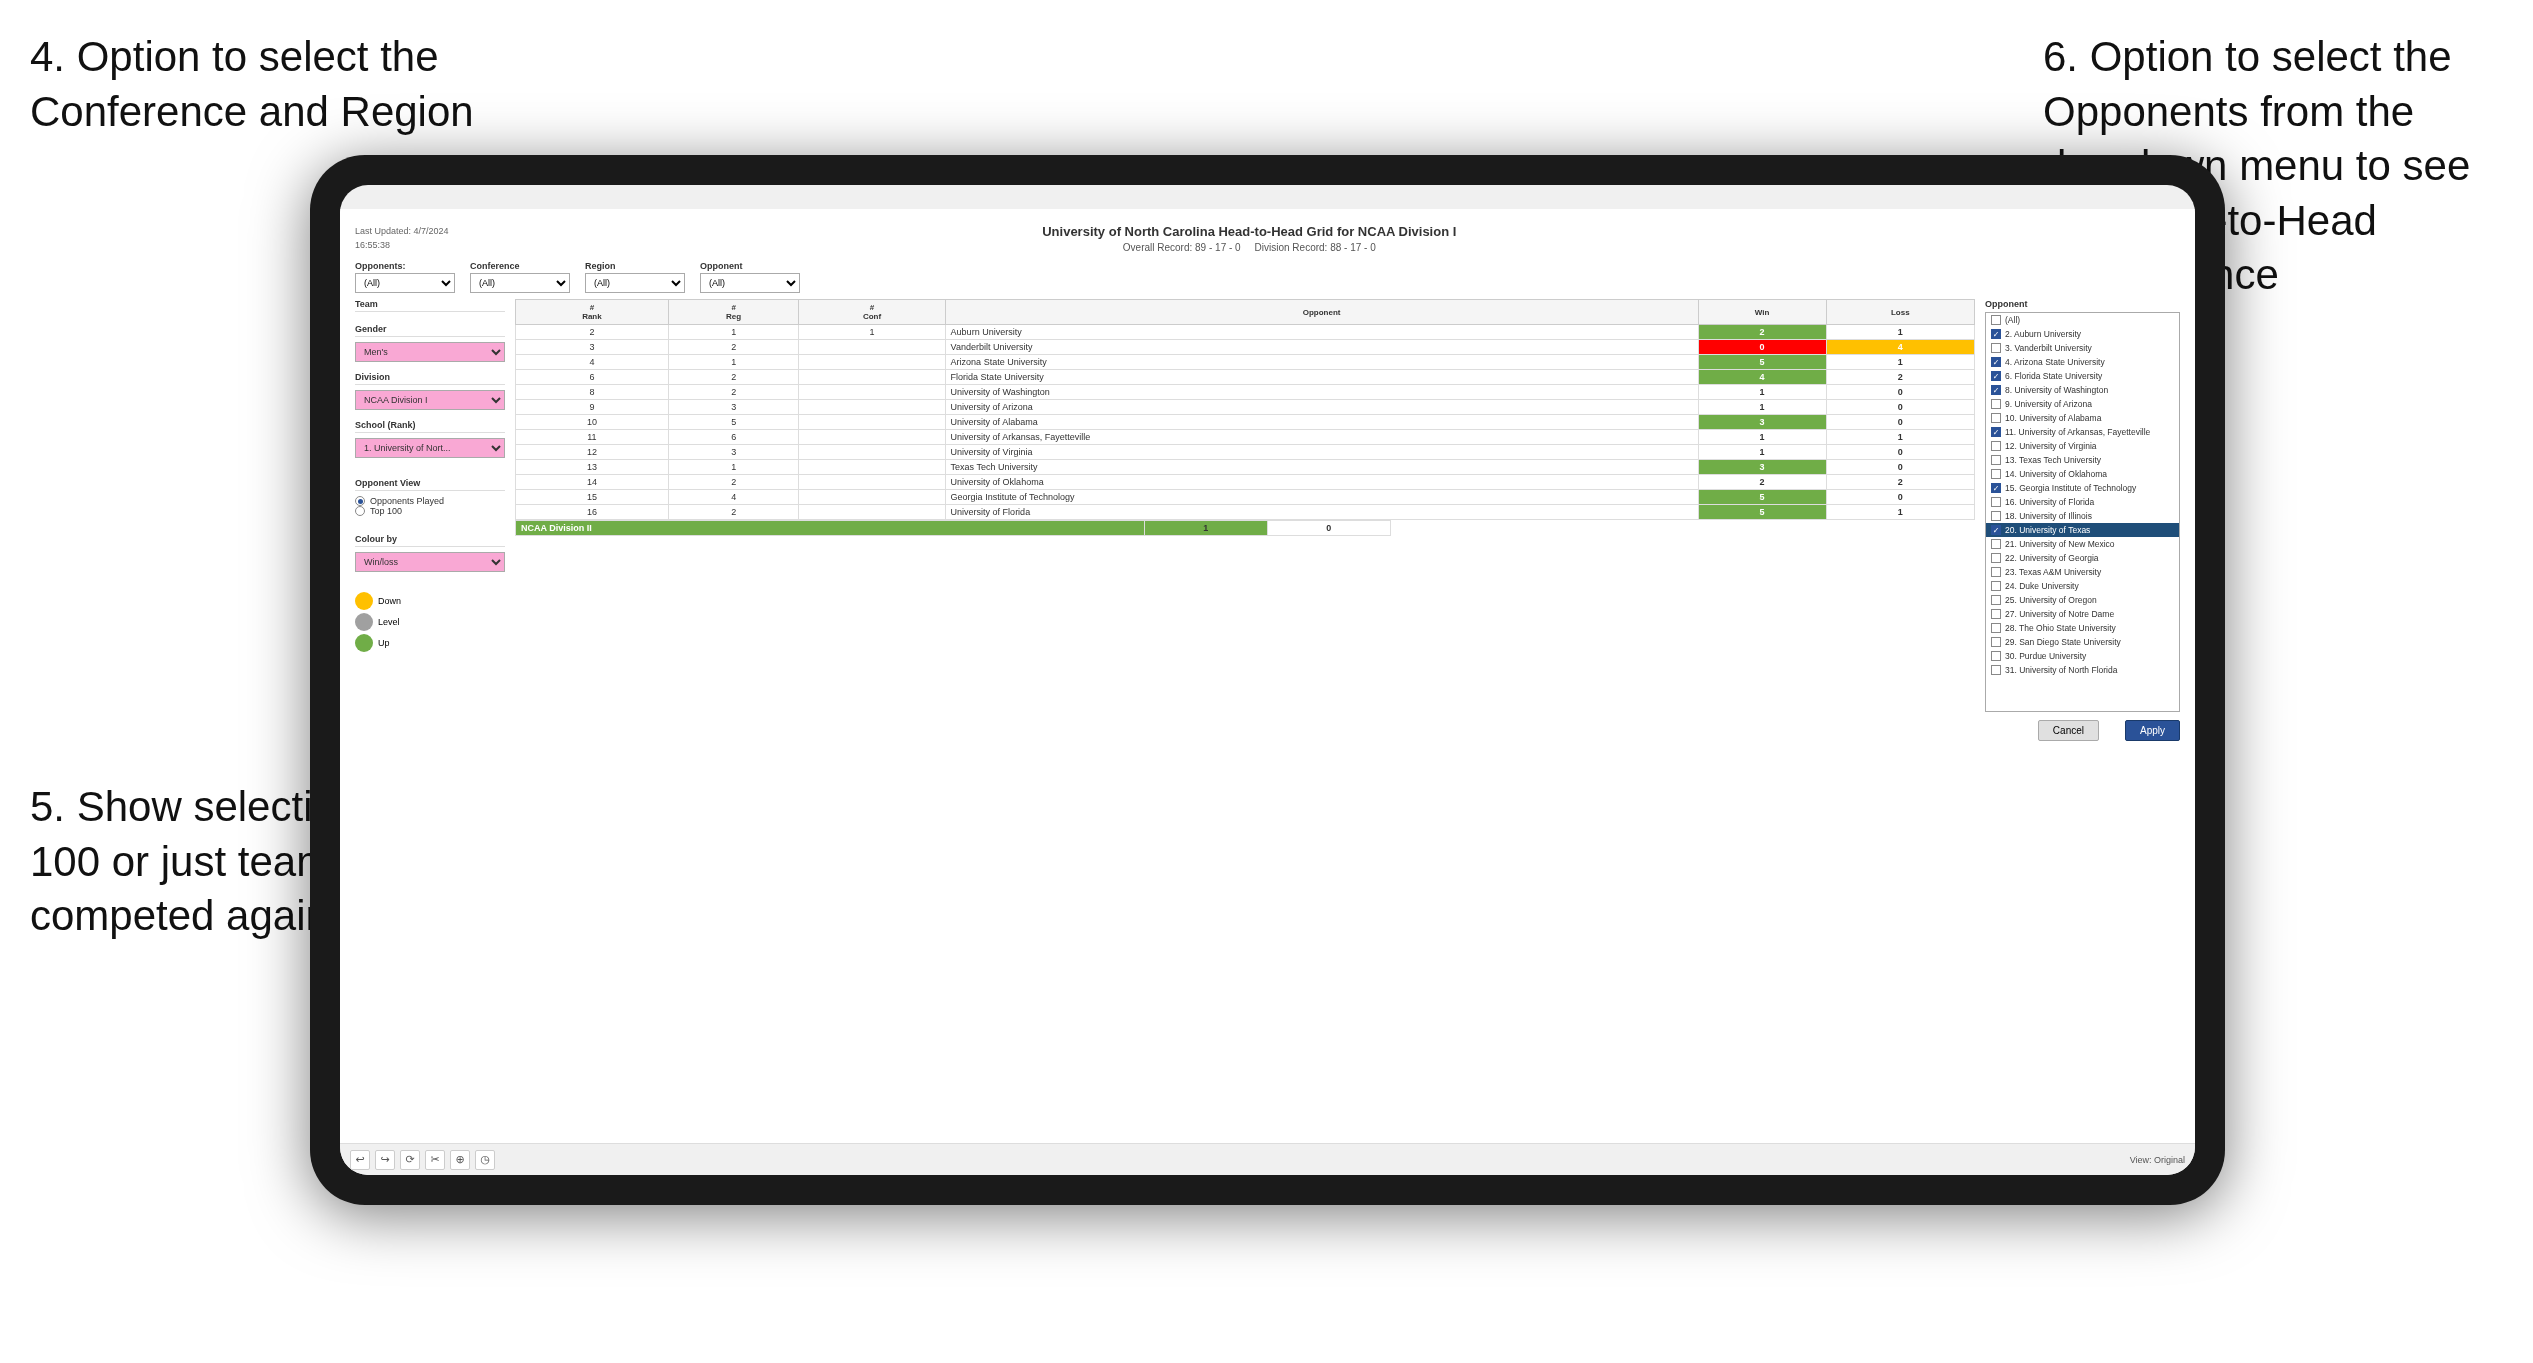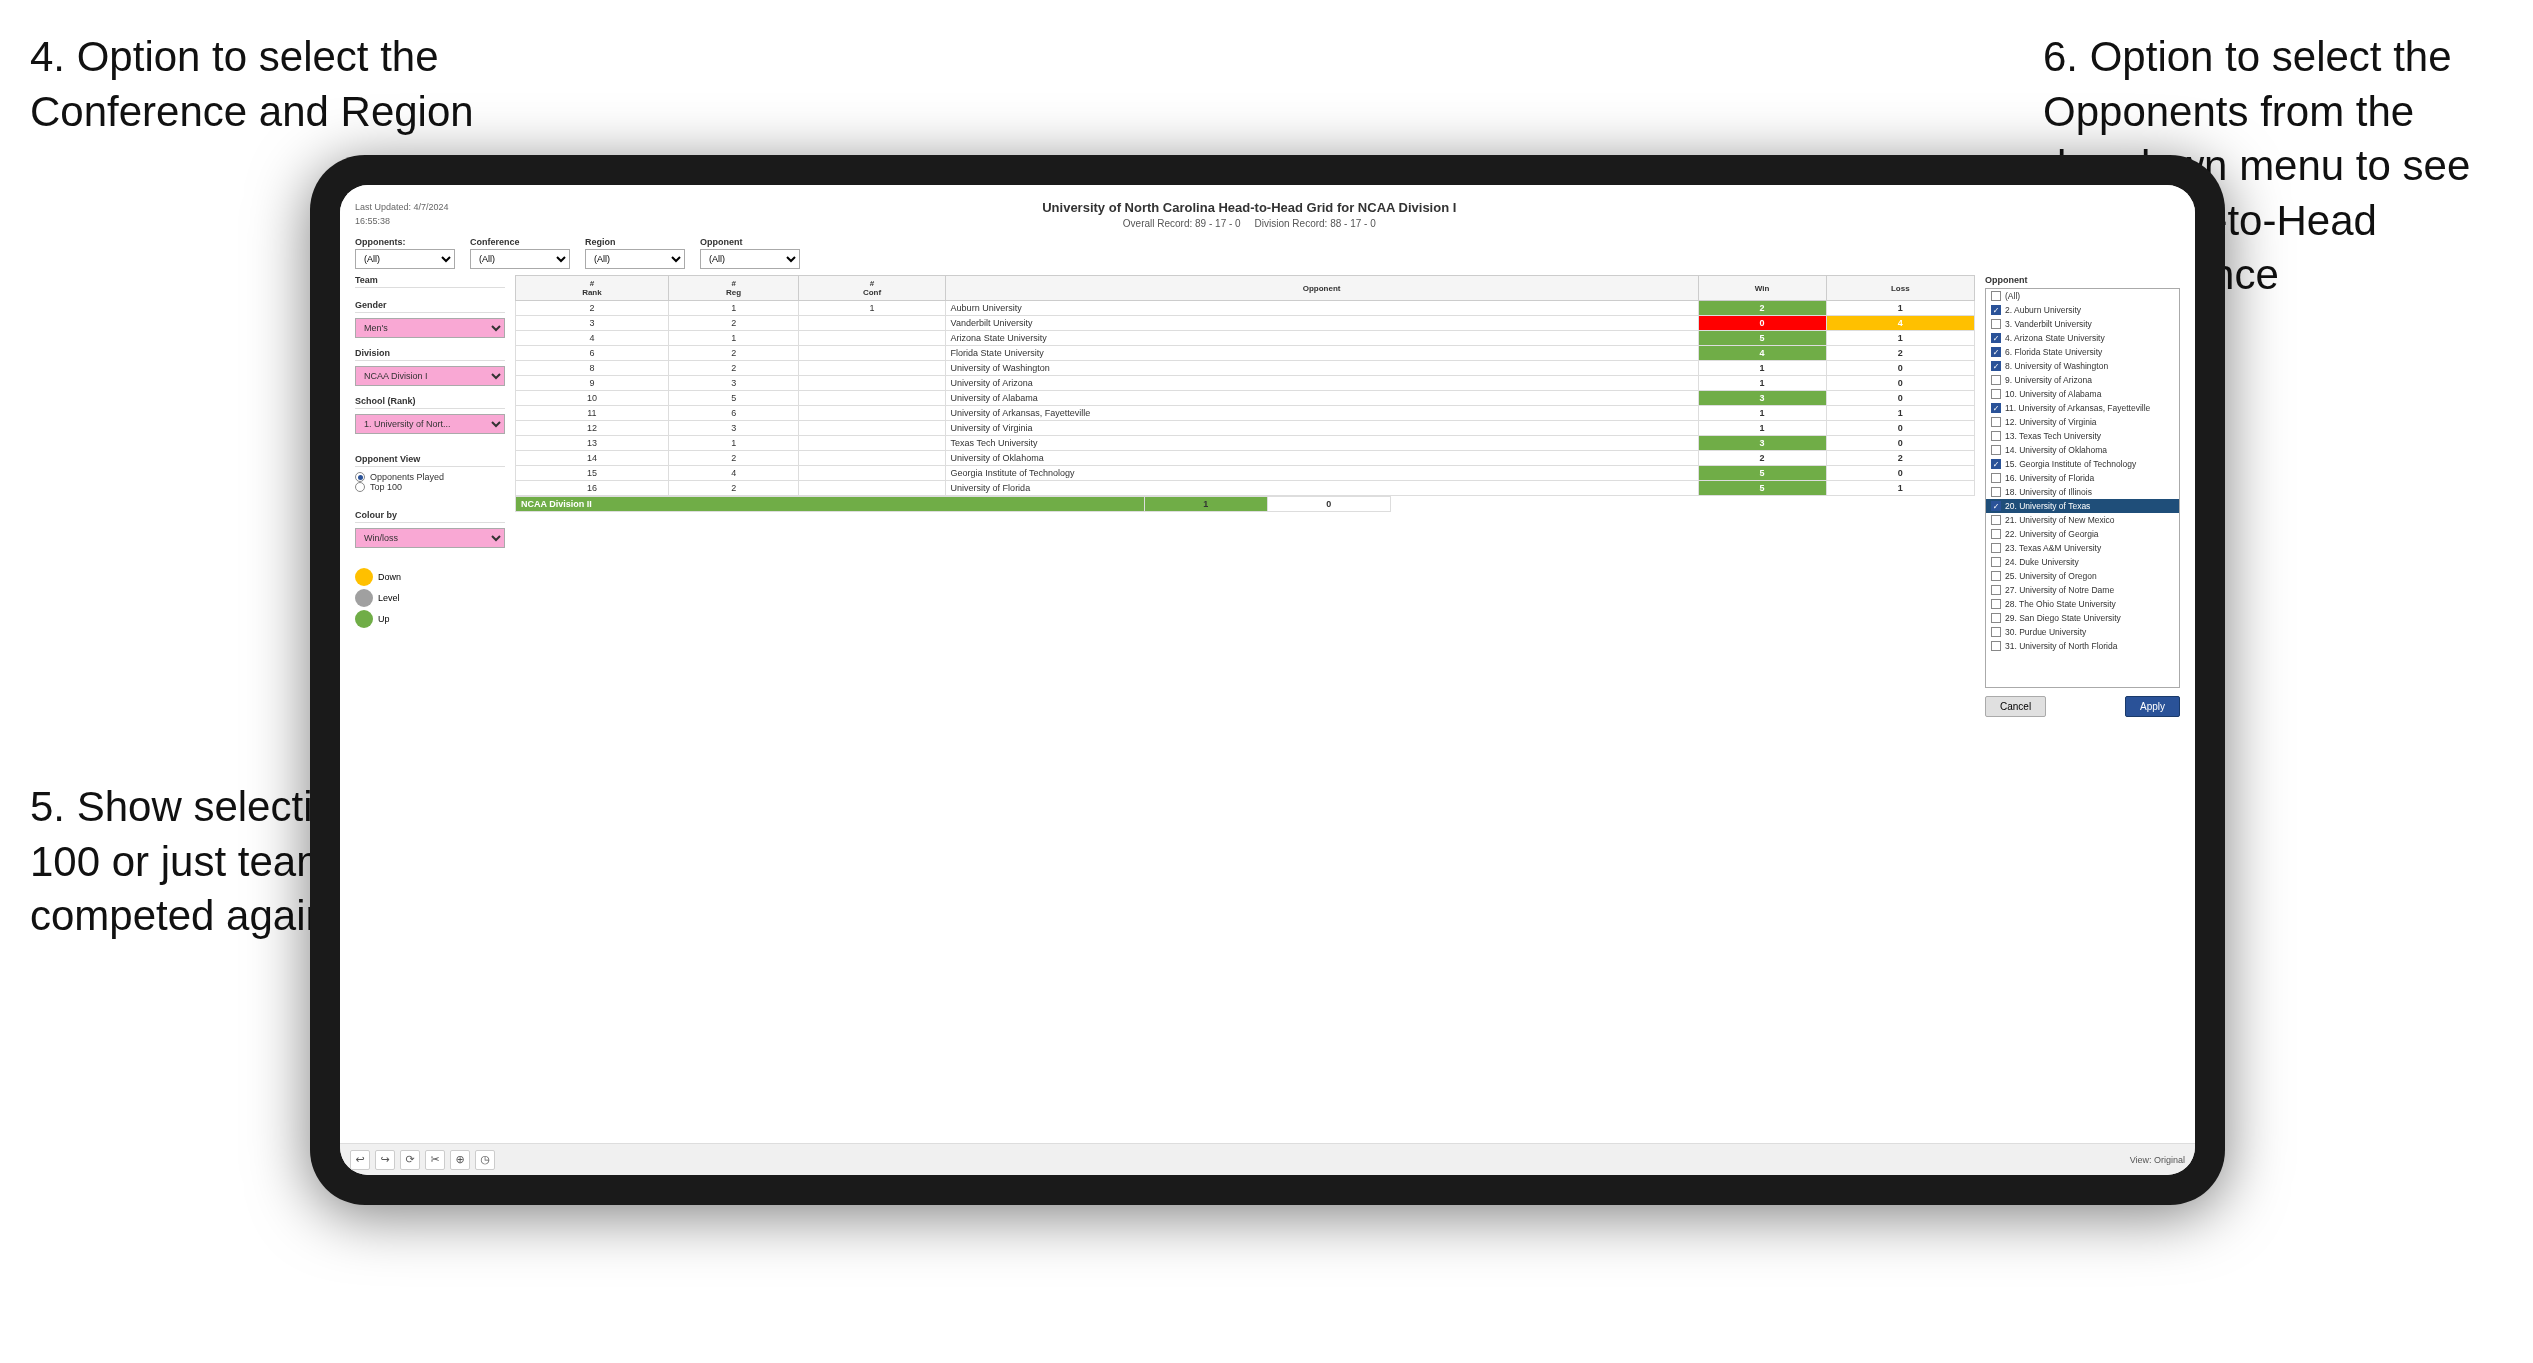--- a/index.html
+++ b/index.html
@@ -117,20 +117,21 @@
     }
 
     
     .main-content {
       flex: 1;
       background: #fff;
       overflow: hidden;
       display: flex;
       flex-direction: column;
       padding: 15px;
+      margin-top: 24px;
     }
 
     
     .report-header {
       display: flex;
       justify-content: space-between;
       align-items: flex-start;
       margin-bottom: 8px;
     }
 
@@ -372,23 +373,23 @@
 
     .opp-checkbox.checked {
       background: #2a5298;
       border-color: #2a5298;
       color: #fff;
     }
 
     
     .action-buttons {
       display: flex;
-      gap: 4px;
+      gap: 26px;
       margin-top: 8px;
-      justify-content: space-between;
+      justify-content: flex-end;
     }
 
     .btn-cancel {
       padding: 4px 14px;
       font-size: 10px;
       background: #e0e0e0;
       border: 1px solid #aaa;
       cursor: pointer;
       border-radius: 2px;
     }

